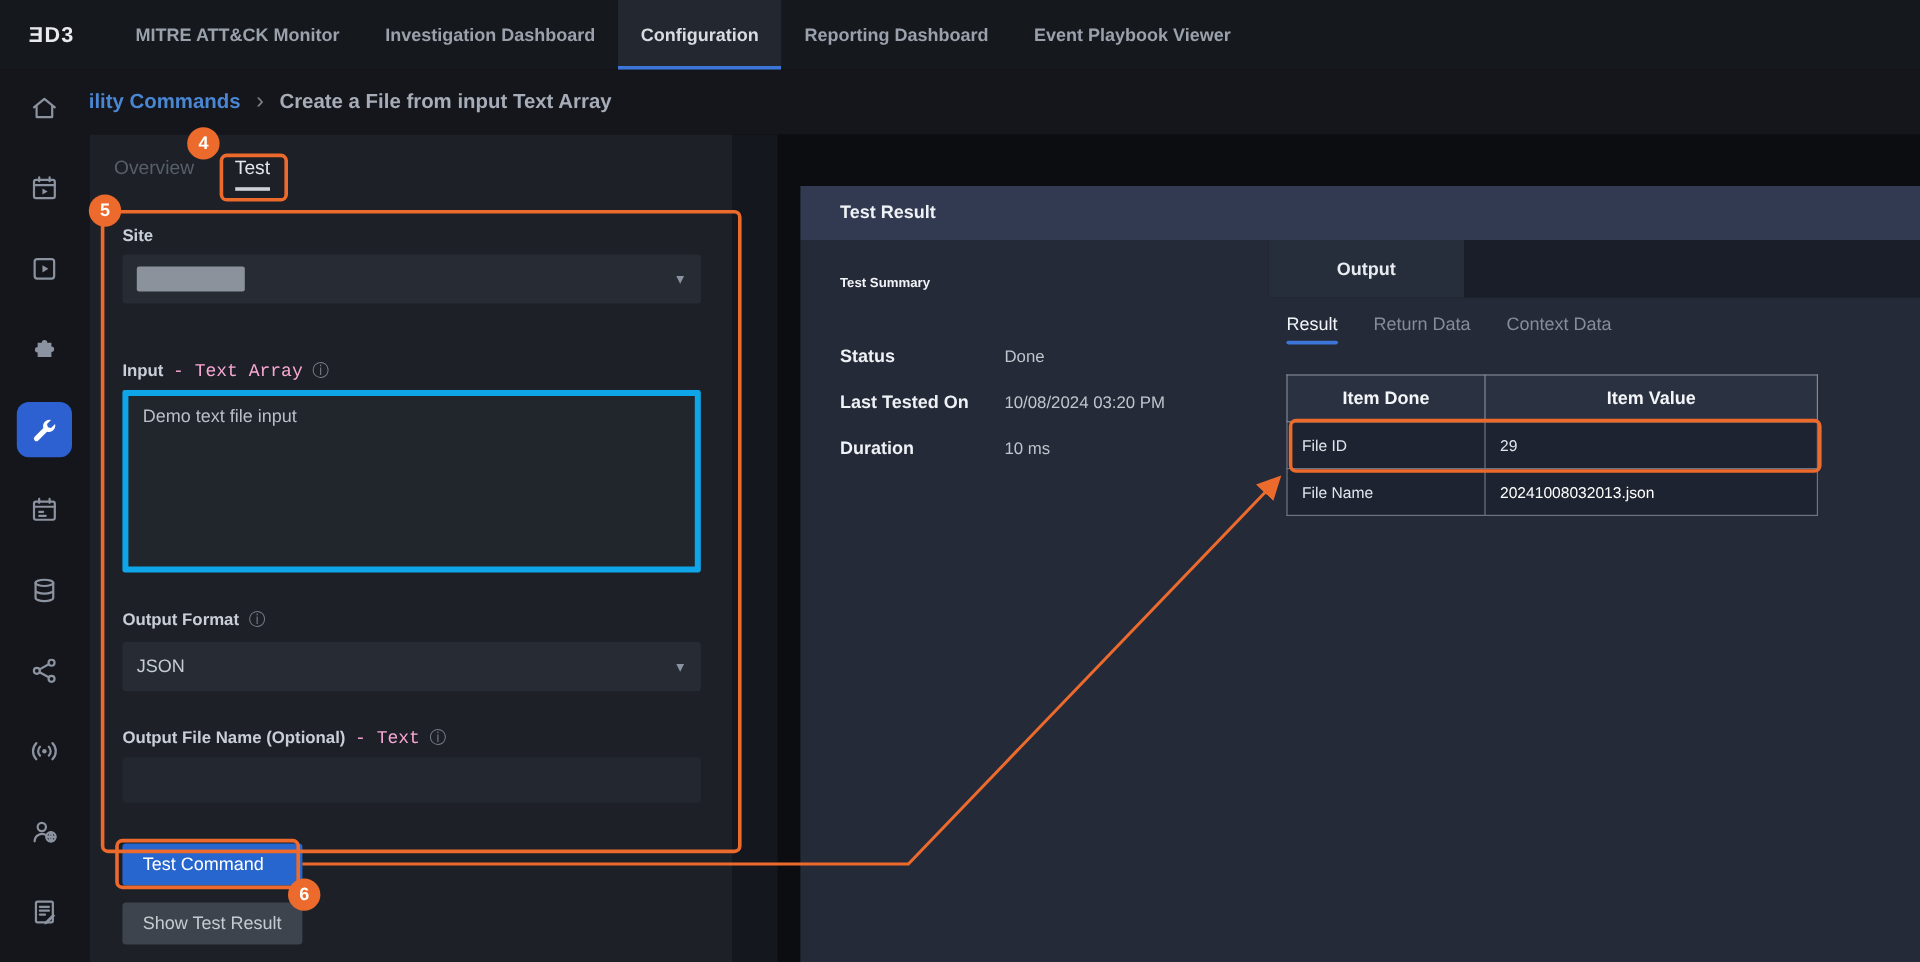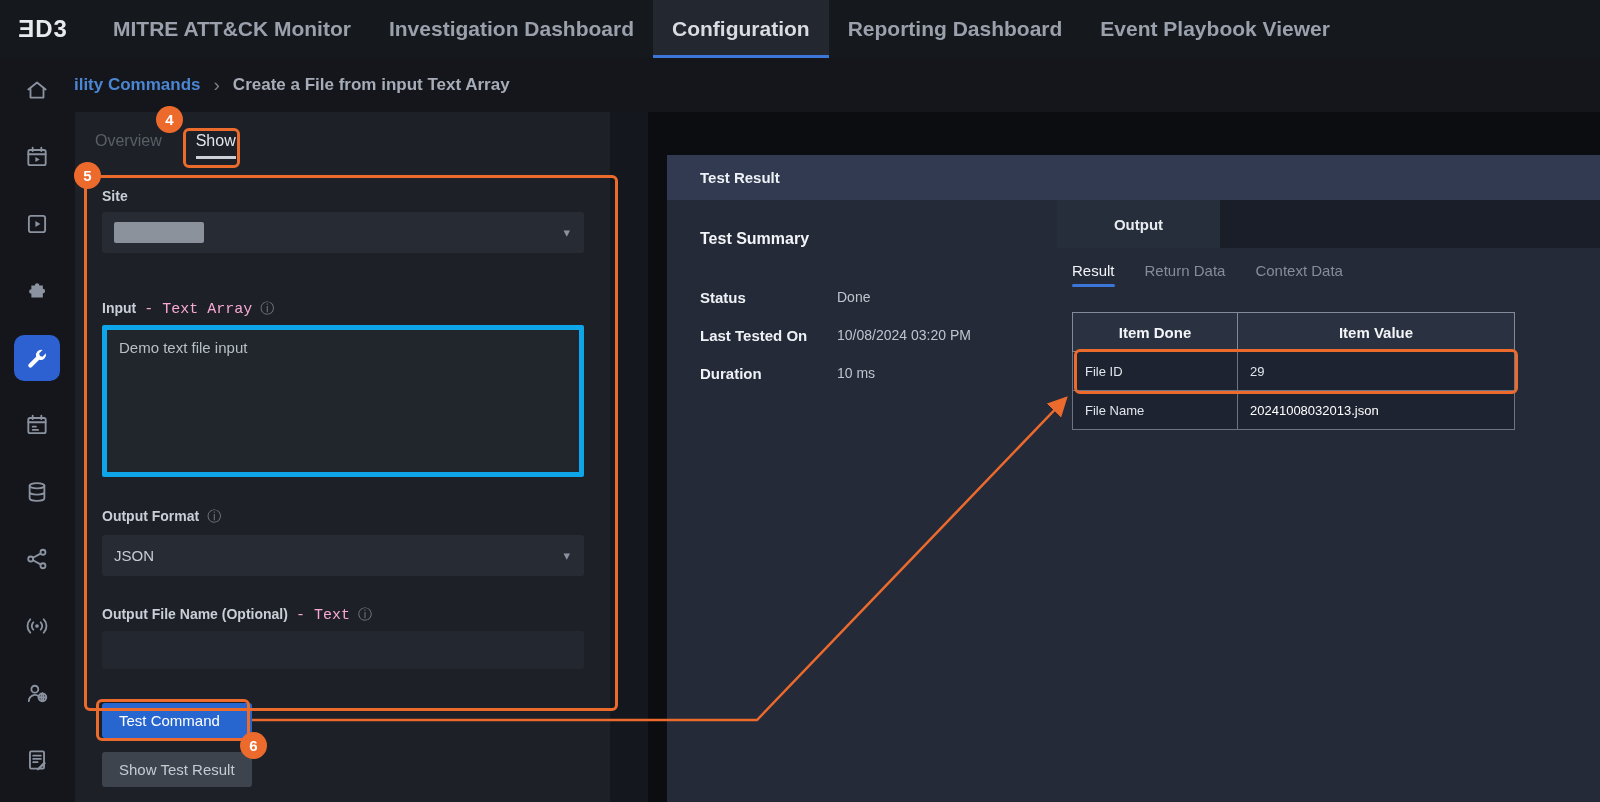--- a/index.html
+++ b/index.html
@@ -1,23 +1,23 @@
 <!DOCTYPE html>
 <html><head>
 <meta charset="utf-8">
 <style>
   * { margin:0; padding:0; box-sizing:border-box; }
   html,body { background:#0a0c10; font-family:"Liberation Sans", sans-serif; }
   #app { position:relative; width:1600px; height:802px; overflow:hidden; background:#0b0d11; }
 
   
   .topnav { position:absolute; left:0; top:0; width:1600px; height:58px; background:#15181d; display:flex; align-items:stretch; z-index:5; }
-  .logo { width:86px; display:flex; align-items:center; justify-content:center; color:#e8eaed; font-size:24px; font-weight:bold; letter-spacing:1px; cursor:pointer; }
+  .logo { width:86px; display:flex; align-items:center; justify-content:center; color:#e8eaed; font-size:18px; font-weight:bold; letter-spacing:1px; cursor:pointer; }
   .navitems { display:flex; align-items:stretch; margin-left:8px; }
-  .navitem { display:flex; align-items:center; padding:0 19px; color:#9aa1ac; font-size:21px; font-weight:600; cursor:pointer; }
+  .navitem { display:flex; align-items:center; padding:0 19px; color:#9aa1ac; font-size:15px; font-weight:600; cursor:pointer; }
   .navitem.active { background:#23272f; color:#d9dce1; box-shadow:inset 0 -3px 0 #3d76d9; }
 
   
   .breadcrumb { position:absolute; left:0; top:58px; width:1600px; height:54px; background:#14161b; display:flex; align-items:center; padding-left:56px; z-index:2; }
   .bc-parent { color:#4a86d2; font-size:17px; font-weight:bold; cursor:pointer; }
   .bc-sep { color:#7c828c; font-size:19px; margin:0 13px; }
   .bc-current { color:#a6adb8; font-size:17px; font-weight:bold; }
 
   
   .sidebar { position:absolute; left:0; top:58px; bottom:0; width:75px; background:#14161b; z-index:4; }
@@ -42,21 +42,21 @@
   .ofn-input { position:absolute; background:#23272f; border:none; border-radius:3px; color:#c6ccd4; font-size:15px; padding:0 12px; outline:none; }
   .btnrow { position:absolute; left:27px; top:591px; display:flex; gap:14px;flex-direction:column; }
   .btn { height:35px; display:inline-flex; align-items:center; padding:0 17px; border-radius:3px; font-size:15px; cursor:pointer; white-space:nowrap; }
   .btn.primary { background:#2766cf; color:#ffffff; }
   .btn.secondary { background:#3e444d; color:#c6cbd2; }
 
   
   .right-panel { position:absolute; left:667px; top:155px; right:0; bottom:0; z-index:2; }
   .tr-header { position:absolute; left:0; top:0; right:0; height:45px; background:#313a50; display:flex; align-items:center; padding-left:33px; color:#eef1f5; font-size:15px; font-weight:600; }
   .tr-body { position:absolute; left:0; top:45px; right:0; bottom:0; background:#242a37; }
-  .summary-title { position:absolute; left:33px; top:30px; color:#f2f4f8; font-size:16px; font-weight:bold; }
+  .summary-title { position:absolute; left:33px; top:30px; color:#f2f4f8; font-size:11px; font-weight:bold; }
   .sumrow { position:absolute; left:33px; width:350px; }
   .sumlabel { position:absolute; left:0; color:#eef1f5; font-size:15px; font-weight:bold; white-space:nowrap; }
   .sumvalue { position:absolute; left:137px; color:#bfc5cd; font-size:14px; white-space:nowrap; }
   .output-strip { position:absolute; left:390px; top:0; right:0; height:48px; background:#191e29; }
   .output-tab { position:absolute; left:390px; top:0; width:163px; height:48px; background:#262d3b; display:flex; align-items:center; justify-content:center; color:#e8ebef; font-size:15px; font-weight:600; cursor:pointer; }
   .subtabs { position:absolute; left:405px; top:62px; display:flex; gap:30px; }
   .subtab { font-size:15px; color:#868d98; cursor:pointer; }
   .subtab.active { color:#f2f4f8; }
   .subtab.active::after { content:""; display:block; height:3px; background:#3d76d9; margin-top:5px; border-radius:2px; }
   .result-table { position:absolute; left:405px; top:112px; border-collapse:collapse; }
@@ -162,21 +162,21 @@
           <path d="M12.5 19.5l6.2-6.2 1.6 1.6-6.2 6.2-2.2.6z" fill="currentColor" stroke="none"></path>
         </svg>
     </div>
   </aside>
 
   <div class="gap-strip"></div>
 
   <section class="left-panel">
     <div class="tabs">
       <div class="tab">Overview</div>
-      <div class="tab active">Show</div>
+      <div class="tab active">Test</div>
     </div>
 
     <div class="field-label" style="left:27px; top:76px">
       <span>Site</span>
     </div>
     <div class="select" style="left:27px; top:100px; width:482px; height:41px">
       <span class="redacted"></span>
       <span class="chev">▾</span>
     </div>
 

